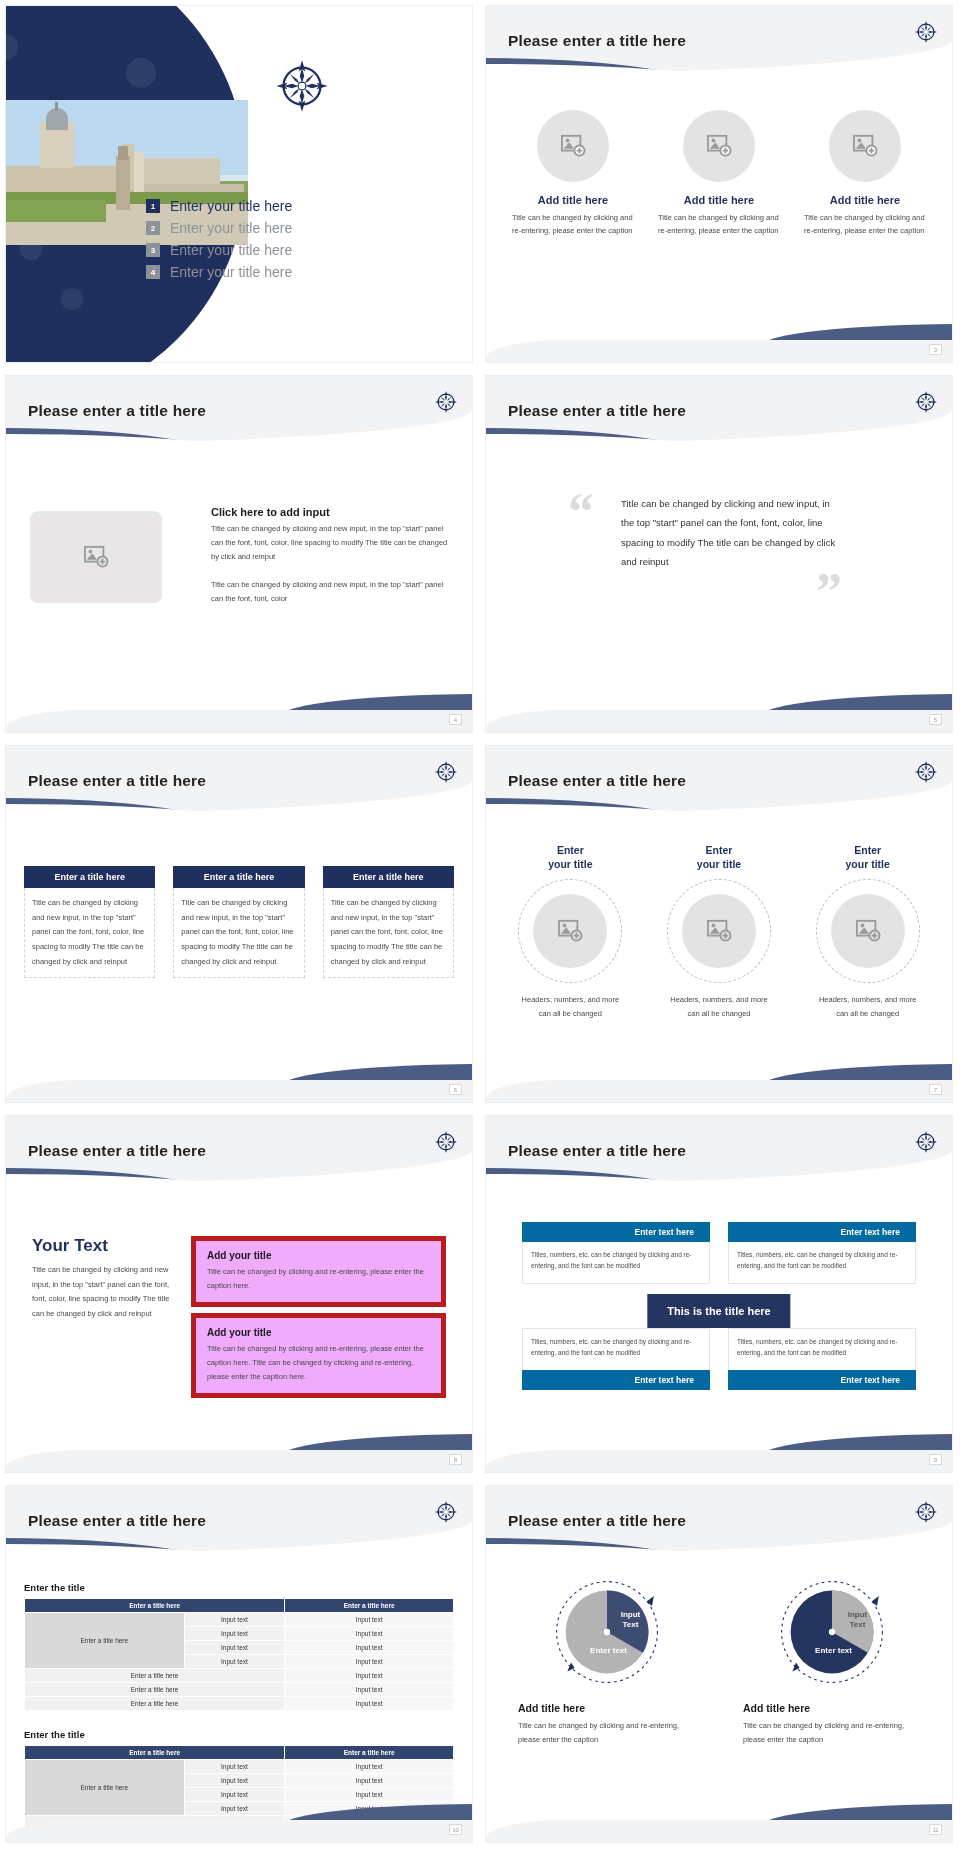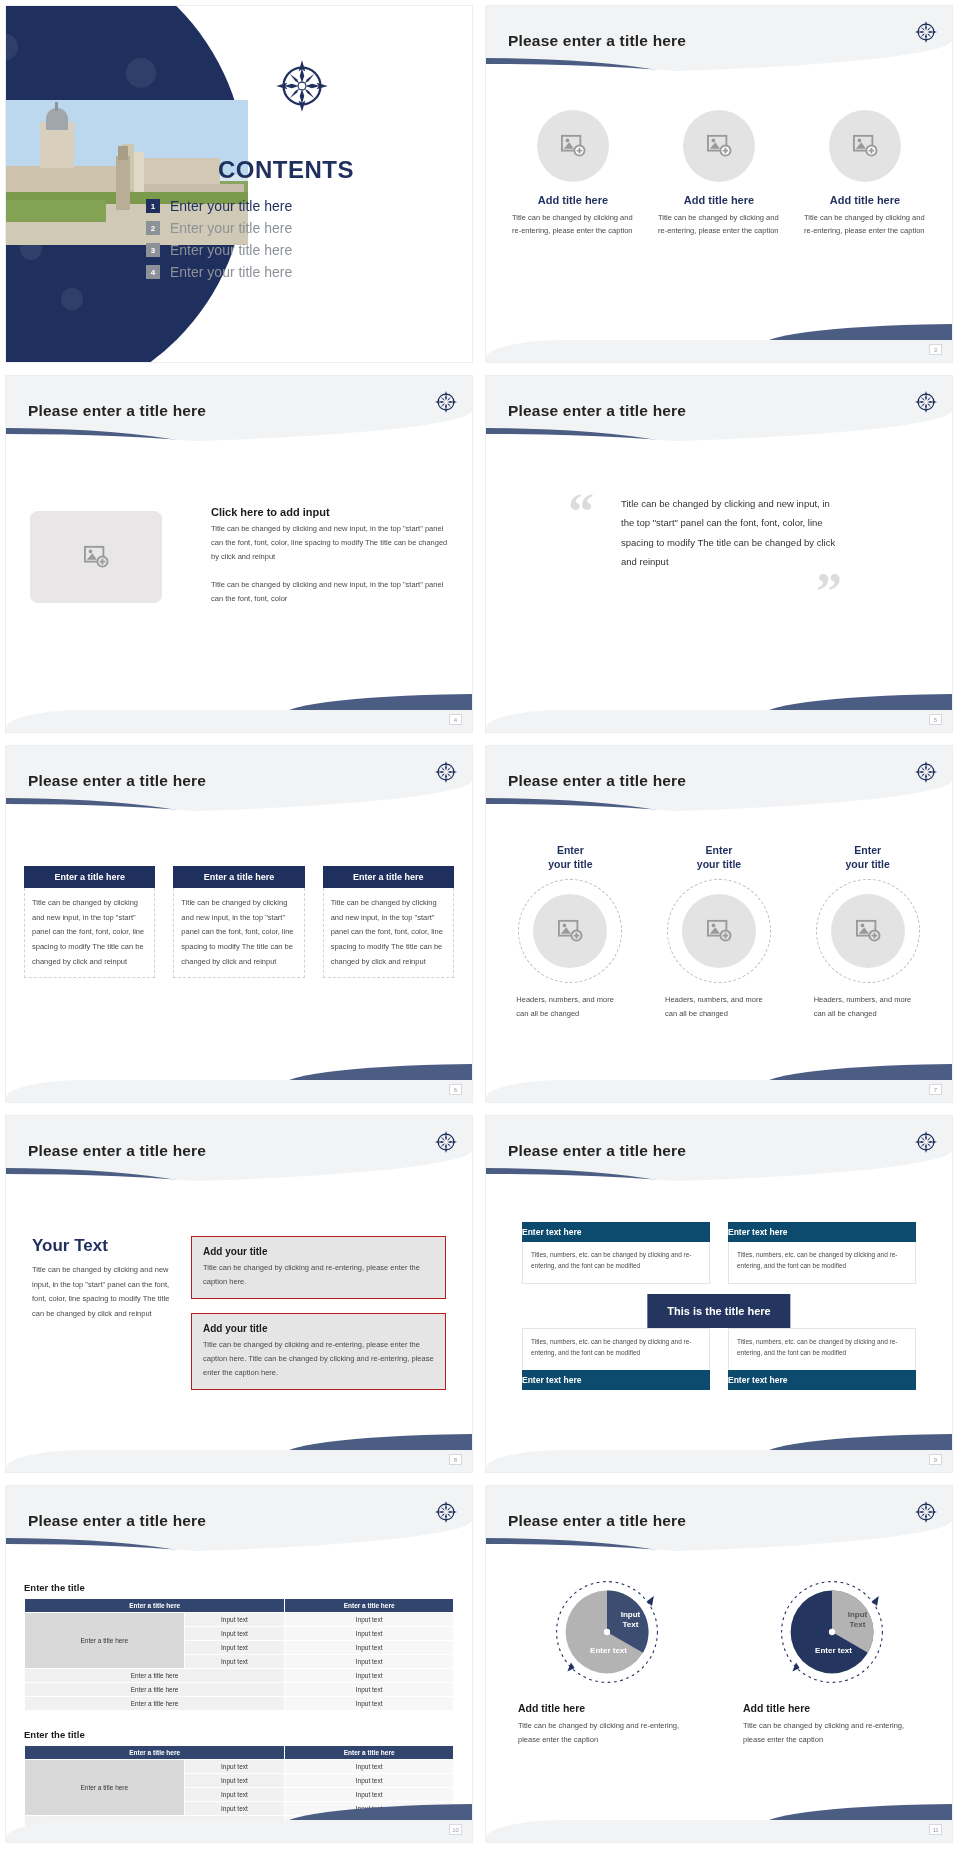--- a/index.html
+++ b/index.html
@@ -131,35 +131,35 @@
            text-align:center; padding:6px 0; }
   .s6 .bd{ border:1px dashed #cfd2d6; border-top:none; padding:8px 7px;
            font-size:7.5px; color:#4a4a4a; line-height:1.95; }
 
   
   .s7{ position:absolute; left:10px; right:10px; top:98px; display:flex; justify-content:space-between;}
   .s7 .item{ width:150px; display:flex; flex-direction:column; align-items:center; position:relative;}
   .s7 .t{ font-size:10.5px; font-weight:bold; color:#1f2f5e; text-align:center; line-height:1.3;}
   .s7 .ring{ margin-top:8px; width:104px; height:104px; border-radius:50%;
              border:1px dashed #b9bec6; display:flex; align-items:center; justify-content:center;}
-  .s7 .cap{ margin-top:10px; font-size:7.5px; color:#4a4a4a; text-align:left; line-height:1.85; width:108px;}
+  .s7 .cap{ margin-top:10px; font-size:7.5px; color:#4a4a4a; text-align:center; line-height:1.85; width:108px;}
 
   
   .s8-left{ position:absolute; left:26px; top:120px; width:150px;}
   .s8-h{ font-size:17px; font-weight:bold; color:#1f2f5e;}
   .s8-p{ font-size:7.5px; color:#4a4a4a; line-height:1.95; margin-top:7px;}
-  .s8-card{ position:absolute; left:185px; right:26px; border:1px solid #b91c1c; padding:9px 11px; background:#e5e5e5;}
+  .s8-card{ position:absolute; left:185px; right:26px; border:5px solid #b91c1c; padding:9px 11px; background:#f0abfc;}
   .s8-card .h{ font-size:10px; font-weight:bold; color:#1b1b1b;}
   .s8-card .p{ font-size:7.5px; color:#4a4a4a; line-height:1.85; margin-top:4px;}
 
   
   .s9-grid{ position:absolute; left:36px; right:36px; top:106px; }
   .s9-row{ display:flex; gap:18px; }
-  .s9-hd{ flex:1; background:#0c4a6e; color:#fff; text-align:left; font-size:8.5px;
-          font-weight:bold; padding:5px 0;}
+  .s9-hd{ flex:1; background:#0369a1; color:#fff; text-align:right; font-size:8.5px;
+          font-weight:bold; padding:5px 16px;}
   .s9-bd{ flex:1; border:1px solid #e2e4e7; border-top:none; padding:7px 8px;
           font-size:6.5px; color:#4a4a4a; line-height:1.7; min-height:42px;}
   .s9-center{
     position:absolute; left:50%; top:178px; transform:translateX(-50%);
     background:#24355f; color:#fff; font-size:11px; font-weight:bold;
     padding:11px 20px; white-space:nowrap;
   }
   .s9-sep{ height:44px; }
 
   
@@ -224,21 +224,20 @@
           <path d="M18 50 L32 46 L44 50 L32 54 Z"></path>
           <path d="M82 50 L68 54 L56 50 L68 46 Z"></path>
           <path d="M28 28 L41 38 L45 45 L38 41 Z"></path>
           <path d="M72 72 L59 62 L55 55 L62 59 Z"></path>
           <path d="M72 28 L62 41 L55 45 L59 38 Z"></path>
           <path d="M28 72 L38 59 L45 55 L41 62 Z"></path>
         </g>
         <circle cx="50" cy="50" r="7" fill="none" stroke="#1f2f5e" stroke-width="2"></circle>
       </svg>
 
-      <div class="cover-title">CONTENTS</div>
 
       <div class="toc">
         <div class="toc-row">
           <div class="toc-num active">1</div>
           <div class="toc-lbl active">Enter your title here</div>
         </div>
         <div class="toc-row">
           <div class="toc-num idle">2</div>
           <div class="toc-lbl idle">Enter your title here</div>
         </div>

